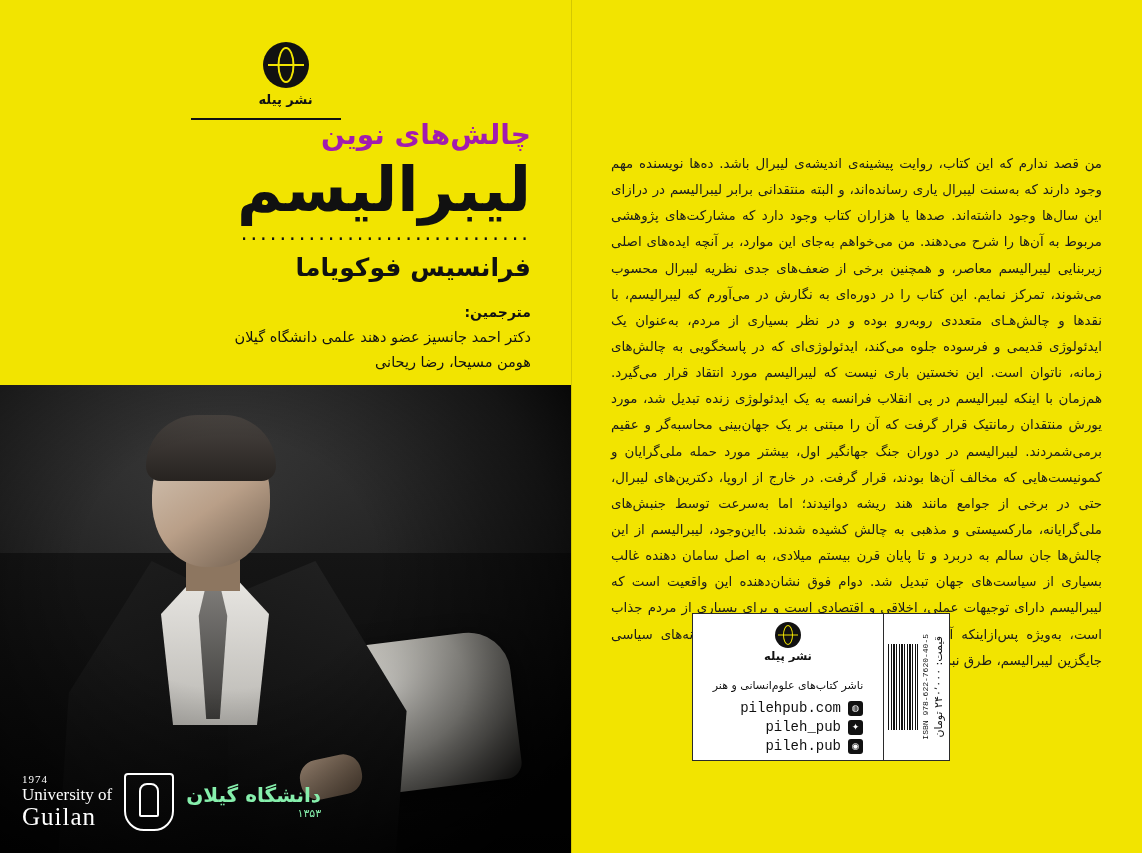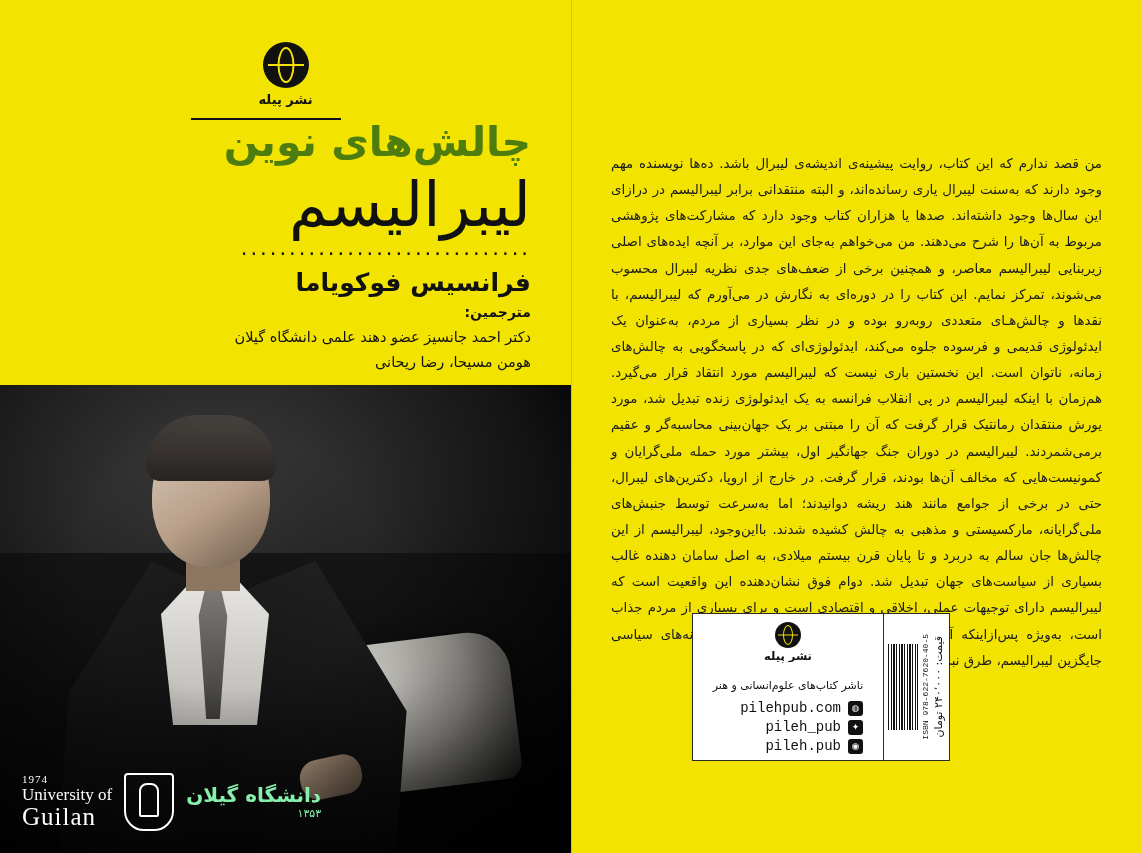--- a/index.html
+++ b/index.html
@@ -265,28 +265,28 @@
   }
   .title-block {
     position: absolute;
     top: 118px;
     right: 40px;
     left: 40px;
     text-align: right;
     direction: rtl;
   }
   .title-sub {
-    font-size: 41px;
-    font-weight: bold;
-    color: #4d7c0f;
+    font-size: 28px;
+    font-weight: bold;
+    color: #a21caf;
     letter-spacing: -0.5px;
   }
   .title-main {
     font-size: 62px;
-    font-weight: normal;
+    font-weight: bold;
     color: #111;
     line-height: 1.12;
     margin-top: 4px;
     letter-spacing: -1px;
   }
   .title-dots {
     margin-top: 2px;
     text-align: right;
     font-size: 21px;
     letter-spacing: 3px;

